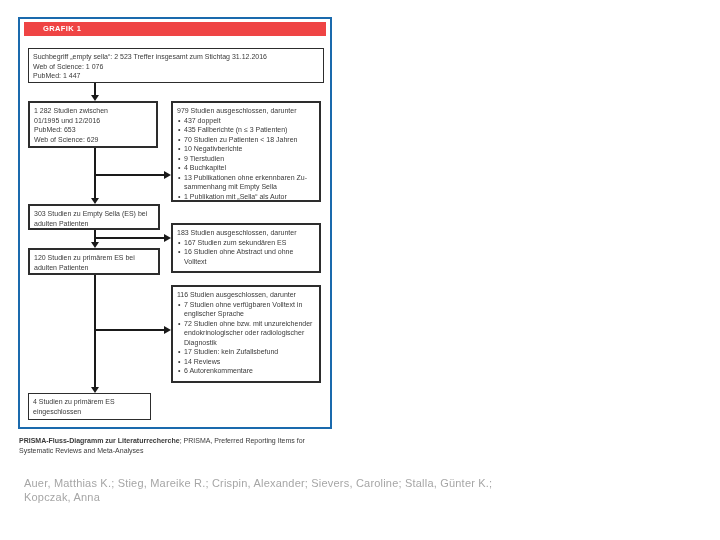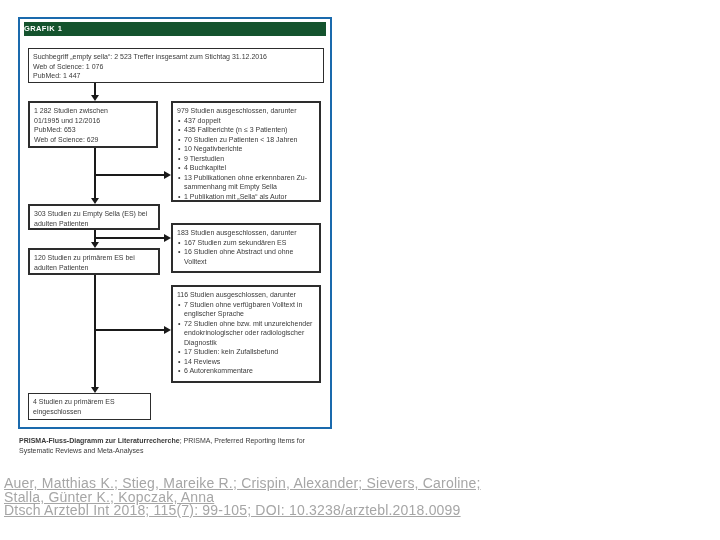--- a/index.html
+++ b/index.html
@@ -7,22 +7,22 @@
   .page {
     position:relative; width:720px; height:540px; background:#ffffff;
     font-family:"Liberation Sans", sans-serif; color:#3a3a3a; overflow:hidden;
   }
   .figure-frame {
     position:absolute; left:18px; top:17px; width:314px; height:412px;
     border:2px solid #1a6aad; background:#ffffff;
   }
   .figure-header {
     position:absolute; left:24px; top:22px; width:302px; height:14px;
-    background:#14532d; color:#ffffff; font-weight:bold; font-size:7.5px;
-    line-height:14px; padding-left:0; letter-spacing:0.4px;
+    background:#ef4444; color:#ffffff; font-weight:bold; font-size:7.5px;
+    line-height:14px; padding-left:19px; letter-spacing:0.4px;
   }
   .fbox {
     position:absolute; background:#ffffff; border:2px solid #2d2d2d;
     font-size:7px; line-height:9.5px; padding:3px 4px; color:#3a3a3a;
   }
   .fbox.thin { border-width:1px; }
   .fbox .bline { white-space:nowrap; }
   .bullet-item { position:relative; padding-left:7px; white-space:pre-line; }
   .bullet-item::before { content:"•"; position:absolute; left:1px; top:0; }
   .vline { position:absolute; width:2px; background:#1a1a1a; }
@@ -36,22 +36,22 @@
     position:absolute; width:0; height:0;
     border-top:4px solid transparent; border-bottom:4px solid transparent;
     border-left:7px solid #1a1a1a;
   }
   .caption {
     position:absolute; left:19px; top:436px; width:318px;
     font-size:7px; line-height:9.5px; color:#3a3a3a;
   }
   .caption .cap-bold { font-weight:bold; }
   .citation {
-    position:absolute; left:4px; top:477px; width:490px;
-    font-size:14px; line-height:13.5px; color:#a6a6a6; letter-spacing:0.2px;text-decoration:underline;
+    position:absolute; left:24px; top:477px; width:490px;
+    font-size:11px; line-height:13.5px; color:#a6a6a6; letter-spacing:0.2px;
   }
 </style>
 </head>
 <body>
 
 <div class="page">
 
   <div class="figure-frame"></div>
 
   <div class="figure-header">
@@ -135,16 +135,15 @@
   <div class="arrow-down" style="left:91px; top:387px;"></div>
   <div class="hline" style="left:95px; top:329px; width:69px;"></div>
   <div class="arrow-right" style="left:164px; top:326px;"></div>
 
   <div class="caption">
     <span class="cap-bold">PRISMA-Fluss-Diagramm zur Literaturrecherche</span><span>; PRISMA, Preferred Reporting Items for Systematic Reviews and Meta-Analyses</span>
   </div>
 
   <div class="citation">
     <div>Auer, Matthias K.; Stieg, Mareike R.; Crispin, Alexander; Sievers, Caroline; Stalla, Günter K.; Kopczak, Anna</div>
-    <div>Dtsch Arztebl Int 2018; 115(7): 99-105; DOI: 10.3238/arztebl.2018.0099</div>
   </div>
 
 </div>
 
 </body></html>

